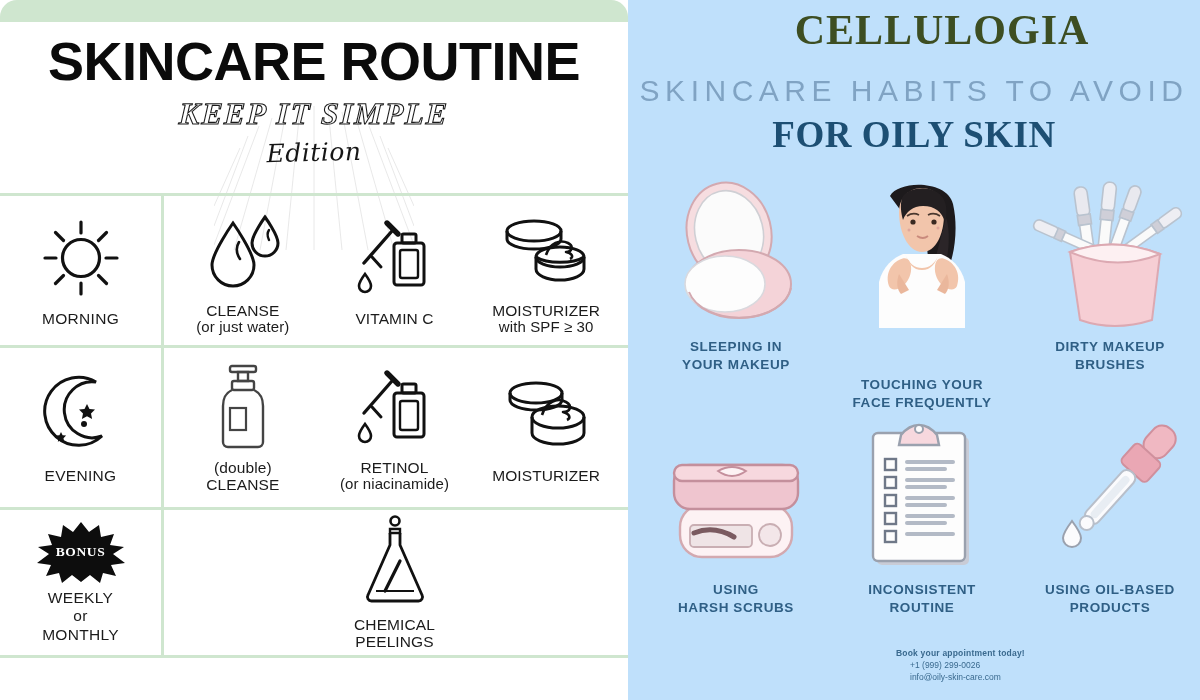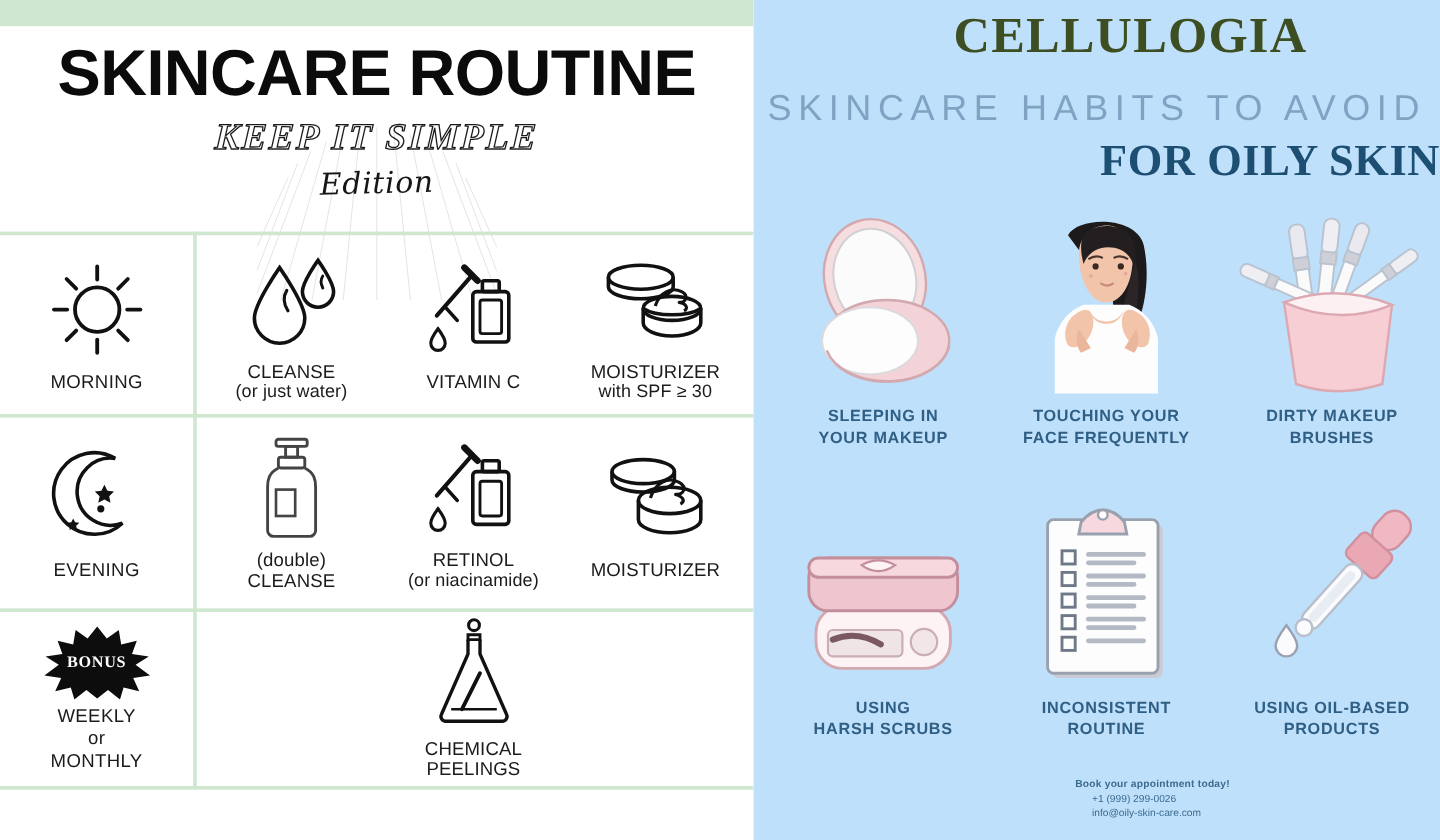--- a/index.html
+++ b/index.html
@@ -6,21 +6,21 @@
   body{
     width:1200px;height:700px;overflow:hidden;
     background:#ffffff;
     font-family:"Liberation Sans", sans-serif;
   }
   #root{position:relative;width:1200px;height:700px;overflow:hidden;}
 
   
   #left-panel{
     position:absolute;left:0;top:0;width:628px;height:700px;
-    background:#ffffff;overflow:hidden;
+    background:#ffffff;overflow:hidden;border-radius:17px;
   }
   #left-top-band{
     position:absolute;left:0;top:0;width:628px;height:22px;
     background:#cfe6cf;
   }
   #left-inner{
     position:absolute;left:0;top:22px;width:628px;height:678px;
     background:#ffffff;
   }
 
@@ -121,21 +121,21 @@
     white-space:nowrap;
     padding-left:28px;
   }
   #avoid-line{
     position:absolute;left:-38px;top:74px;width:648px;text-align:center;
     font-family:"Liberation Sans", sans-serif;font-weight:400;
     font-size:30px;letter-spacing:5.5px;color:#6f93b4;
     white-space:nowrap;opacity:.78;
   }
   #oily-line{
-    position:absolute;left:0;top:113px;width:572px;text-align:right;
+    position:absolute;left:0;top:113px;width:572px;text-align:center;
     font-family:"Liberation Serif", serif;font-weight:700;
     font-size:37px;letter-spacing:.5px;color:#1d4f73;
     white-space:nowrap;
   }
   .habit-grid{position:absolute;left:0;top:180px;width:572px;height:520px;}
   .habit{
     position:absolute;width:196px;
     display:flex;flex-direction:column;align-items:center;
   }
   .habit .art{height:150px;display:flex;align-items:flex-end;justify-content:center;}
@@ -396,21 +396,21 @@
             <ellipse cx="64" cy="104" rx="40" ry="28" fill="#fdfdfd" stroke="#d9d9de" stroke-width="1.6"></ellipse>
             <path d="M28 112 a52 34 0 0 0 102 -4" fill="none" stroke="#d3a9b0" stroke-width="2"></path>
           </svg>
         </div>
         <div class="cap">
           <div>SLEEPING IN</div>
           <div>YOUR MAKEUP</div>
         </div>
       </div>
 
-      <div class="habit" style="left:196px;top:0px;">
+      <div class="habit" style="left:196px;top:0px;gap:38px;">
         <div class="art">
           <svg width="150" height="152" viewBox="0 0 150 152">
             <path d="M43 18 C52 2 100 2 106 26 c5 22 2 46 -3 60 c-4 11 -16 12 -20 2 c-2 -5 -3 -20 -3 -20 z" fill="#1d1a1c"></path>
             <path d="M52 34 c0 -16 12 -24 23 -24 c12 0 22 9 22 26 c0 20 -8 38 -22 38 c-14 0 -23 -20 -23 -40 z" fill="#f2c5ab"></path>
             <path d="M55 20 C62 6 96 6 99 28 c1 9 0 14 -1 16 c-3 -10 -10 -16 -22 -16 c-10 0 -17 6 -20 14 c-2 -7 -3 -15 -1 -22 z" fill="#231f21"></path>
             <path d="M99 40 c5 12 3 42 -4 58 c-3 8 -10 8 -11 -1 z" fill="#2b2528"></path>
             <circle cx="66" cy="44" r="2.6" fill="#3a2a22"></circle>
             <circle cx="87" cy="44" r="2.6" fill="#3a2a22"></circle>
             <path d="M60 38 q6 -4 12 -1" stroke="#4a382f" stroke-width="1.8" fill="none"></path>
             <path d="M81 37 q6 -3 12 1" stroke="#4a382f" stroke-width="1.8" fill="none"></path>

